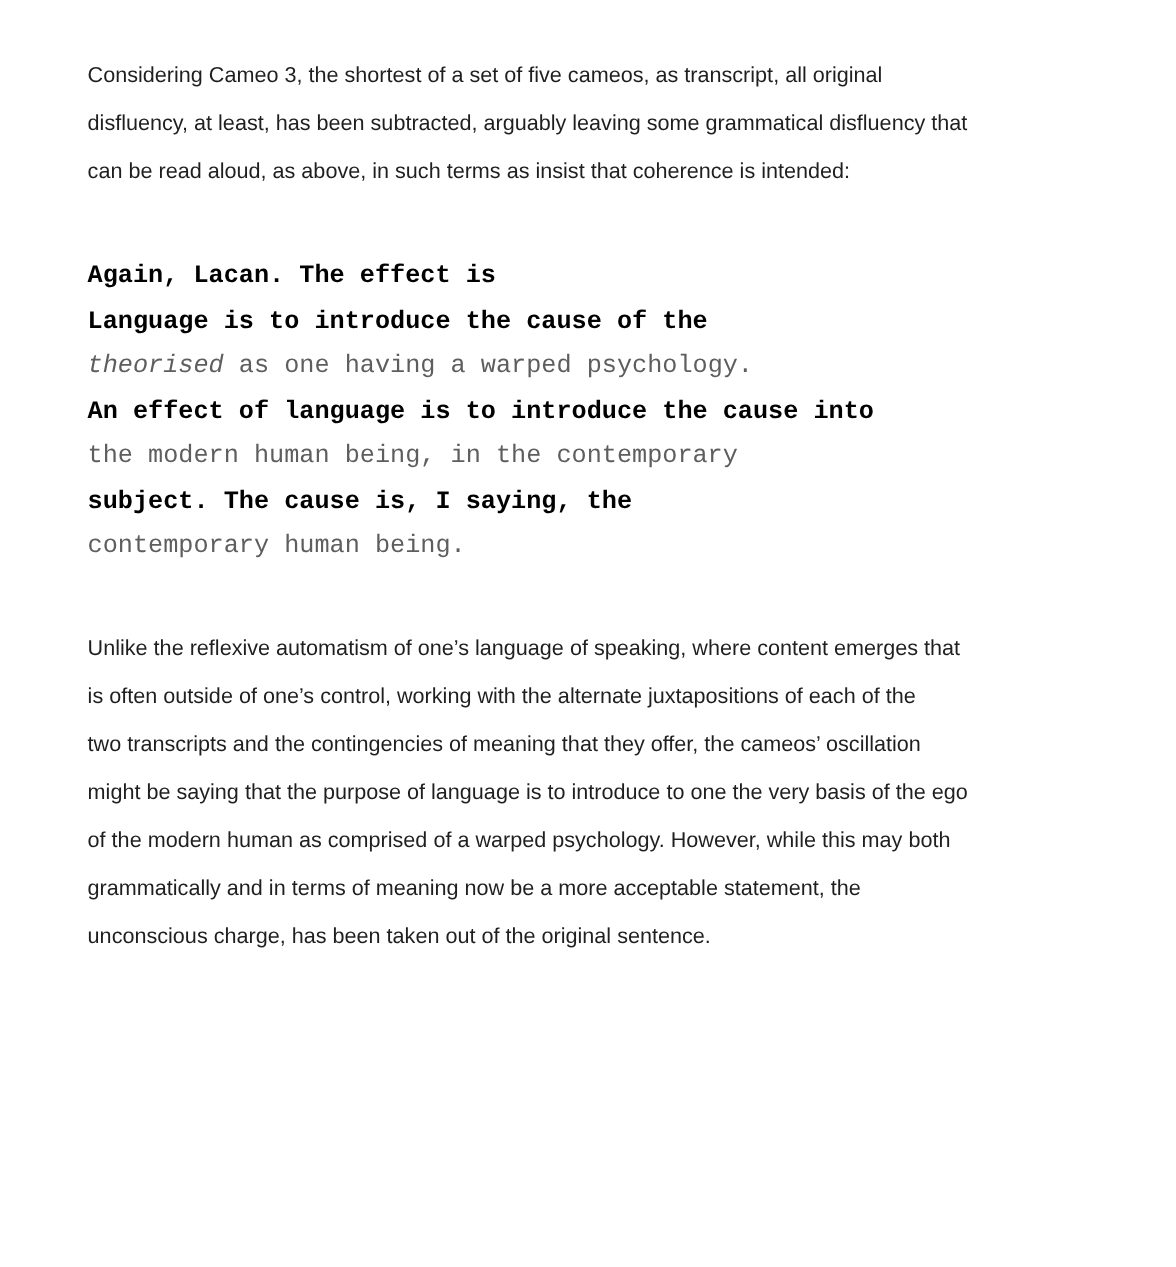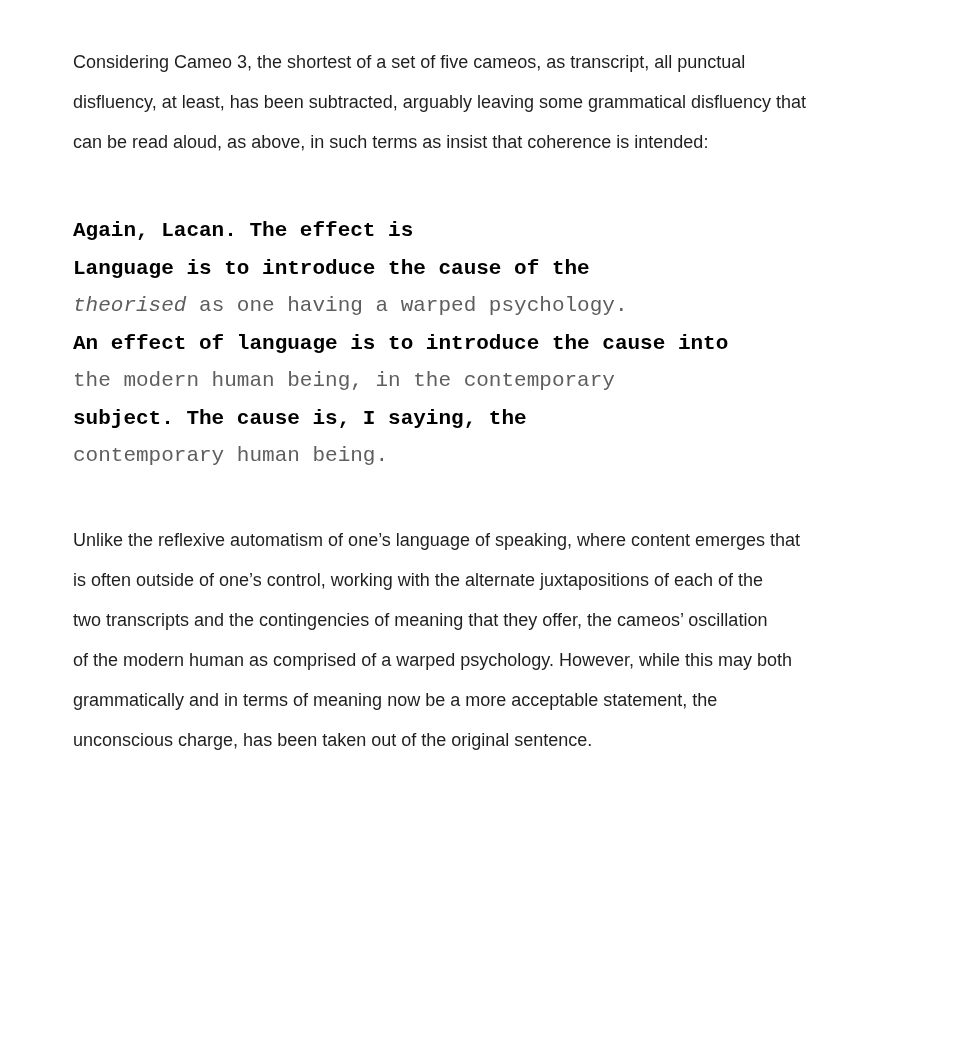--- a/index.html
+++ b/index.html
@@ -46,36 +46,37 @@
   }
   .italic {
     font-style: italic;
   }
 </style>
 </head>
 <body>
 
 <div class="page">
   <div class="para">
-      <div class="line"><span>Considering Cameo 3, the shortest of a set of five cameos, as transcript, all punctual</span></div>
+      <div class="line"><span>Considering Cameo 3, the shortest of a set of five cameos, as transcript, all original</span></div>
       <div class="line"><span>disfluency, at least, has been subtracted, arguably leaving some grammatical disfluency that</span></div>
       <div class="line"><span>can be read aloud, as above, in such terms as insist that coherence is intended:</span></div>
     </div>
 
   <div class="mono-block">
       <div class="line bold"><span>Again, Lacan. The effect is</span></div>
       <div class="line bold"><span>Language is to introduce the cause of the</span></div>
       <div class="line"><span class="italic">theorised</span><span> as one having a warped psychology.</span></div>
       <div class="line bold"><span>An effect of language is to introduce the cause into</span></div>
       <div class="line"><span>the modern human being, in the contemporary</span></div>
       <div class="line bold"><span>subject. The cause is, I saying, the</span></div>
       <div class="line"><span>contemporary human being.</span></div>
     </div>
 
   <div class="para">
       <div class="line"><span>Unlike the reflexive automatism of one’s language of speaking, where content emerges that</span></div>
       <div class="line"><span>is often outside of one’s control, working with the alternate juxtapositions of each of the</span></div>
       <div class="line"><span>two transcripts and the contingencies of meaning that they offer, the cameos’ oscillation</span></div>
+      <div class="line"><span>might be saying that the purpose of language is to introduce to one the very basis of the ego</span></div>
       <div class="line"><span>of the modern human as comprised of a warped psychology. However, while this may both</span></div>
       <div class="line"><span>grammatically and in terms of meaning now be a more acceptable statement, the</span></div>
       <div class="line"><span>unconscious charge, has been taken out of the original sentence.</span></div>
     </div>
 </div>
 
 </body></html>

